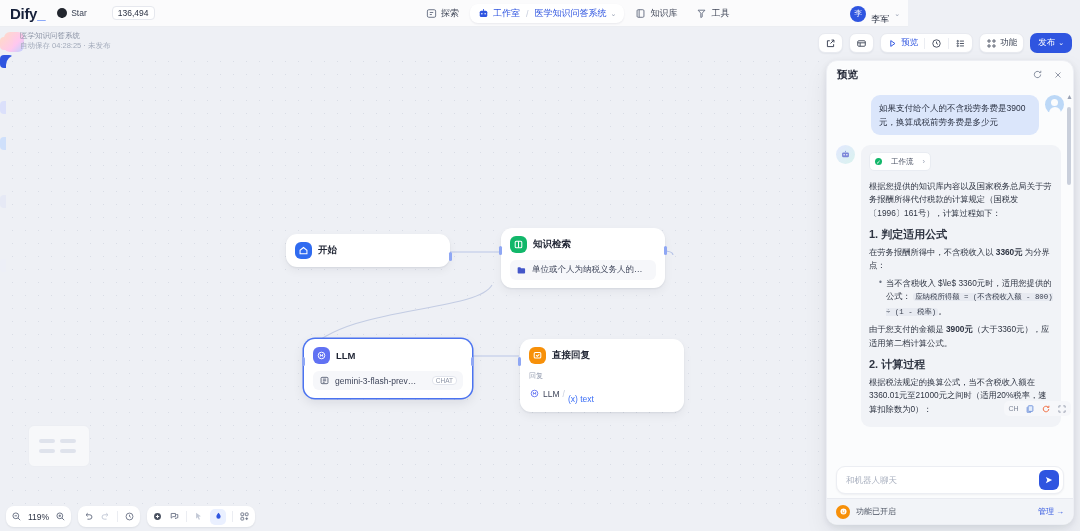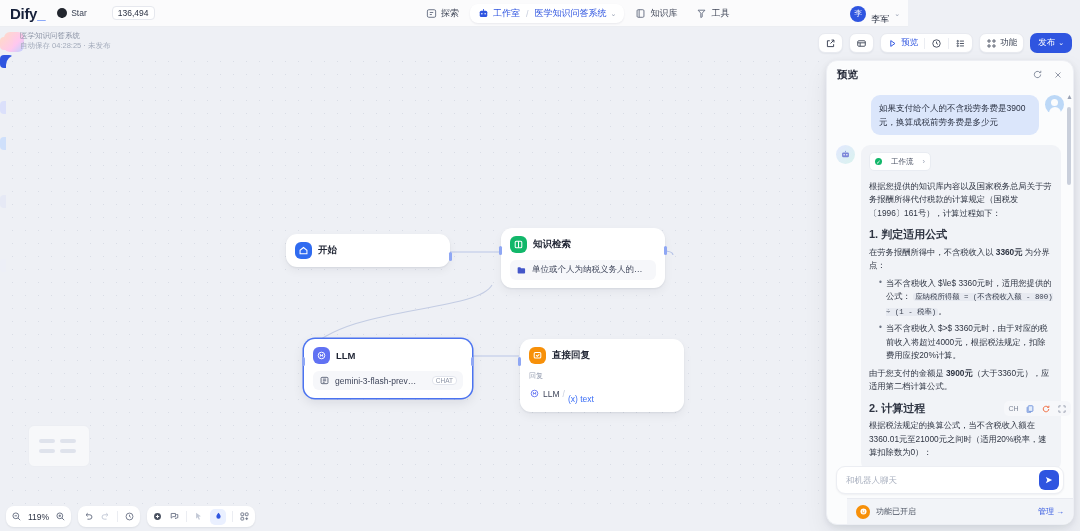--- a/index.html
+++ b/index.html
@@ -219,21 +219,20 @@
   }
   .composer input::placeholder { color: #a9b0bf; }
   .send-btn {
     width: 20px; height: 20px; border-radius: 6px; background: #2f55e0;
     display: flex; align-items: center; justify-content: center; color: #fff; font-size: 8px;
   }
   .panel-foot {
     position: absolute; left: 0; right: 0; bottom: 0; height: 26px;
     background: #f2f4f8; display: flex; align-items: center; padding: 0 9px; gap: 6px;
     border-top: 1px solid #e9ebf1;
-    margin-left: 20px;
   }
   .foot-ic {
     width: 14px; height: 14px; border-radius: 50%; background: #f79009;
     display: flex; align-items: center; justify-content: center; color: #fff; font-size: 8px;
   }
   .foot-text { font-size: 8px; color: #49505f; }
   .foot-link { margin-left: auto; font-size: 8px; color: #2f55e0; display: flex; align-items: center; gap: 2px; }
 
   .pscroll { position: absolute; right: 2px; top: 32px; width: 4px; height: 410px; }
   .pscroll .track { position: absolute; inset: 0; }
@@ -614,21 +613,20 @@
 
           <div class="p">
             <span>在劳务报酬所得中，不含税收入以 </span><span class="b">3360元</span><span> 为分界点：</span>
           </div>
 
           <div class="ul">
             <div class="li">
               <span>当不含税收入 $\le$ 3360元时，适用您提供的公式：</span>
               <span class="code">应纳税所得额 = (不含税收入额 - 800) ÷ (1 - 税率)</span><span>。</span>
             </div>
-            <div class="li">当不含税收入 $&gt;$ 3360元时，由于对应的税前收入将超过4000元，根据税法规定，扣除费用应按20%计算。</div>
           </div>
 
           <div class="p">
             <span>由于您支付的金额是 </span><span class="b">3900元</span><span>（大于3360元），应适用第二档计算公式。</span>
           </div>
 
           <div class="h4">2. 计算过程</div>
 
           <div class="p">根据税法规定的换算公式，当不含税收入额在3360.01元至21000元之间时（适用20%税率，速算扣除数为0）：</div>
         </div>

